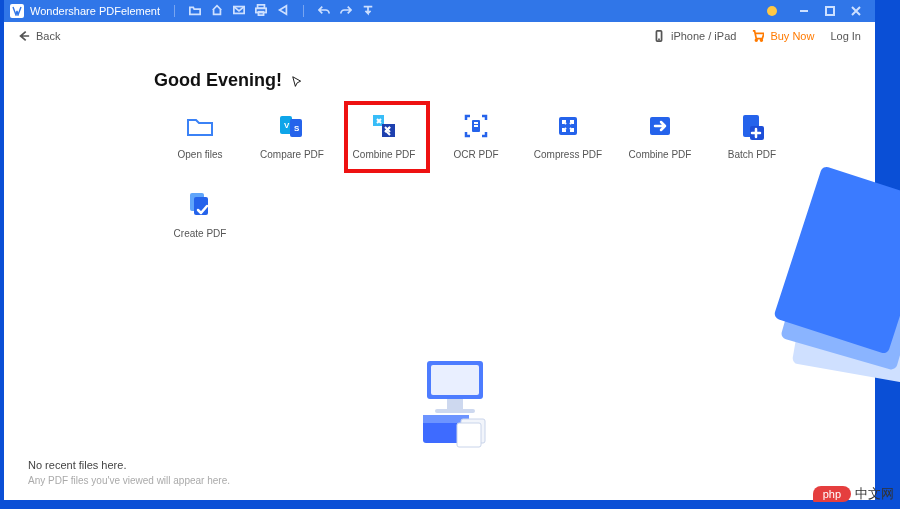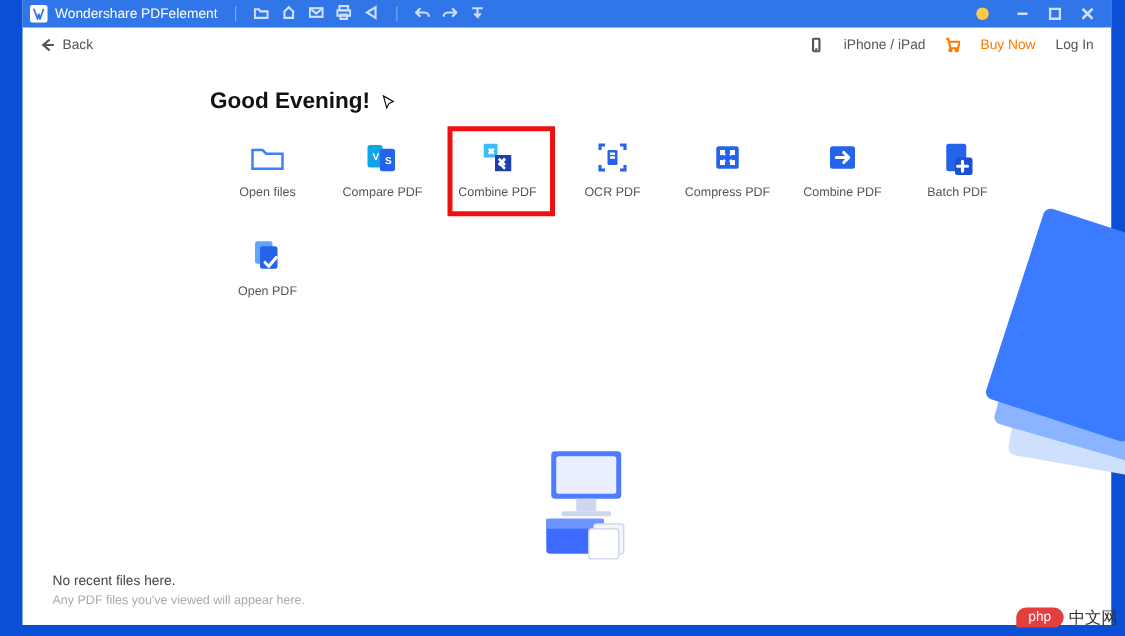--- a/index.html
+++ b/index.html
@@ -1,34 +1,34 @@
 <!DOCTYPE html>
 <html><head>
 <meta charset="utf-8">
 <style>
   * { box-sizing: border-box; margin: 0; padding: 0; font-family: -apple-system, "Segoe UI", Arial, sans-serif; }
   html,body { width: 900px; height: 509px; overflow: hidden; background:#0a4fd6; }
-  #app-win { position:absolute; left:18px; top:0; width:871px; height:500px; background:#fff; display:flex; flex-direction:column;}
+  #app-win { position:absolute; left:4px; top:0; width:871px; height:500px; background:#fff; display:flex; flex-direction:column;}
   .titlebar { height:22px; background:#3076e8; color:#fff; display:flex; align-items:center; font-size:11px; padding:0 6px; }
   .titlebar .app-logo { width:14px; height:14px; background:#fff; border-radius:2px; margin-right:6px; position:relative; display:flex; align-items:center; justify-content:center;}
   .titlebar .app-logo svg { width:10px; height:10px; }
   .titlebar .app-title { flex:0 0 auto; margin-right:10px; }
   .titlebar .tb-group { display:flex; gap:10px; margin-left:10px; align-items:center; }
   .titlebar .tb-group svg { width:12px; height:12px; fill:none; stroke:#cde0ff; stroke-width:2; }
   .titlebar .divider { width:1px; height:12px; background:rgba(255,255,255,.35); margin:0 4px; }
   .titlebar .spacer { flex:1; }
   .titlebar .wc { display:flex; gap:0; }
   .titlebar .wc div { width:26px; height:22px; display:flex; align-items:center; justify-content:center; }
   .titlebar .wc svg { width:10px; height:10px; stroke:#cde0ff; stroke-width:2; fill:none;}
   .titlebar .sun { width:10px;height:10px;border-radius:50%;background:#ffc845; margin-right:14px;}
   .toolbar { height:28px; display:flex; align-items:center; font-size:11px; color:#555; padding:0 14px; }
   .toolbar .back { display:flex; align-items:flex-start; gap:6px; cursor:pointer; }
   .toolbar .back svg { width:12px; height:12px; stroke:#555; stroke-width:2; fill:none;}
   .toolbar .sp { flex:1; }
-  .toolbar .right-item { display:flex; align-items:center; gap:16px; margin-left:16px; cursor:pointer;}
+  .toolbar .right-item { display:flex; align-items:center; gap:6px; margin-left:16px; cursor:pointer;}
   .toolbar .right-item svg { width:12px; height:12px; stroke:#555; stroke-width:2; fill:none;}
   .toolbar .buy { color:#ff7a00; }
   .toolbar .buy svg { stroke:#ff7a00; }
   .content { flex:1; position:relative; padding:10px 40px 0 40px; }
   .greeting { font-size:18px; font-weight:700; color:#111; margin: 10px 0 0 110px; }
   .cursor-svg { width:14px; height:14px; vertical-align:-3px; margin-left:4px;}
   .grid { margin-top:20px; margin-left:110px; display:flex; flex-wrap:wrap; width: 650px; row-gap:30px;}
   .tile { width:92px; display:flex; flex-direction:column; align-items:center; cursor:pointer; font-size:10px; color:#555;}
   .tile .icon-box { width:30px; height:30px; display:flex; align-items:center; justify-content:center; margin-bottom:8px;}
   .tile .icon-box svg { width:30px; height:30px; }
@@ -234,21 +234,21 @@
     <span>Batch PDF</span>
         </div>
         <div class="tile">
     <div class="icon-box">
             <svg xmlns="http://www.w3.org/2000/svg" viewBox="0 0 30 30">
               <rect x="5" y="3" width="14" height="18" rx="2" fill="#60a5fa"></rect>
               <rect x="9" y="7" width="14" height="18" rx="2" fill="#2563eb"></rect>
               <path d="M13 20l3 3 6-7" stroke="#fff" stroke-width="2.5" fill="none" stroke-linecap="round" stroke-linejoin="round"></path>
             </svg>
           </div>
-    <span>Open PDF</span>
+    <span>Create PDF</span>
         </div>
       </div>
 
     <div class="deco">
       <div class="d1"></div>
         <div class="d2"></div>
         <div class="d3"></div>
     </div>
     <div class="deco2">
       

